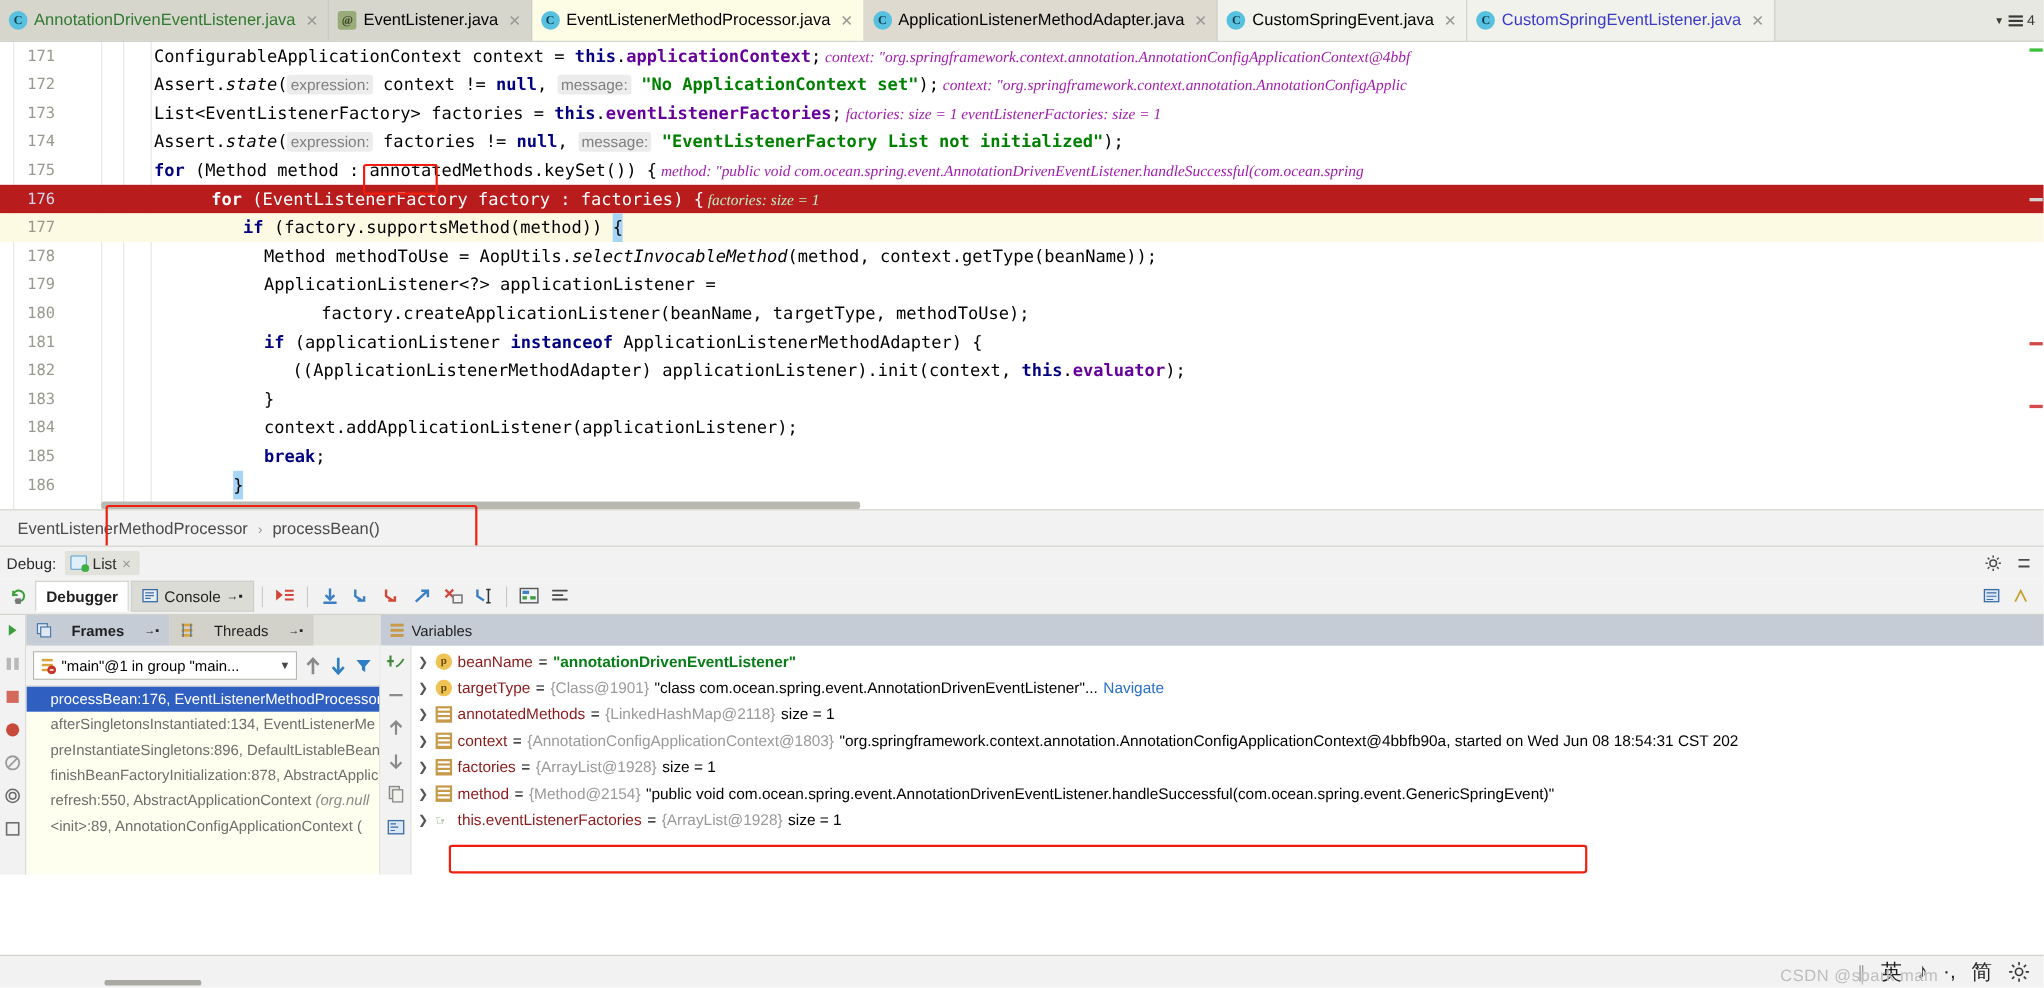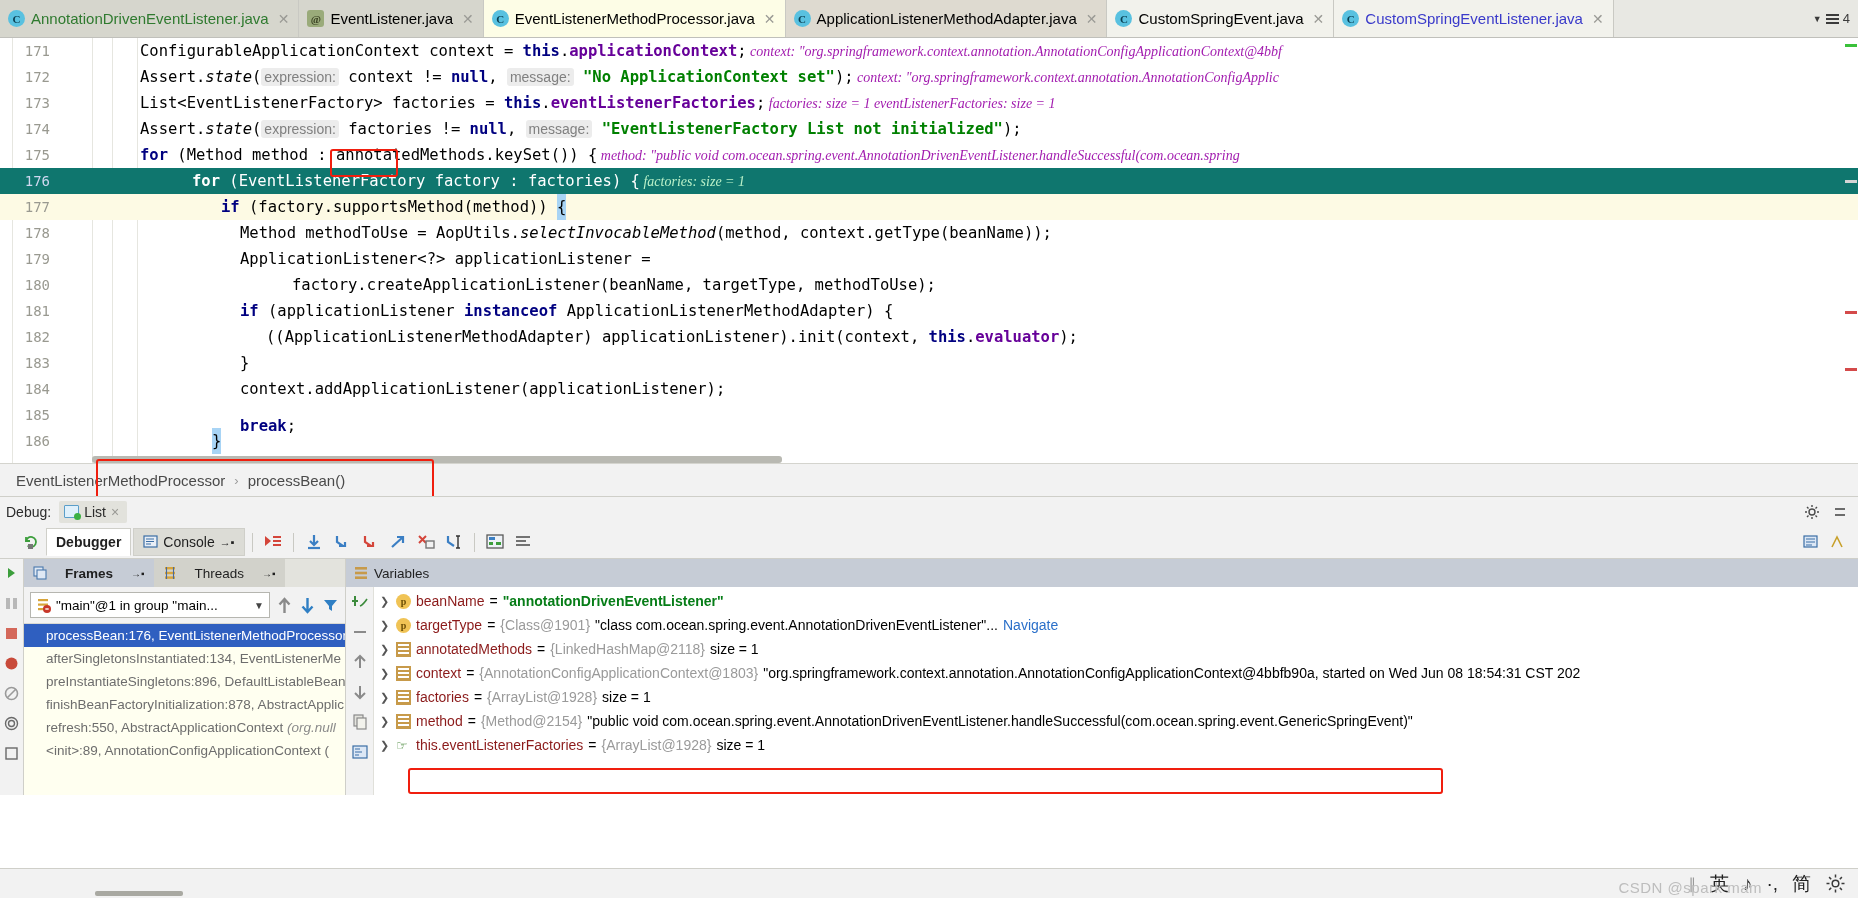--- a/index.html
+++ b/index.html
@@ -52,21 +52,21 @@
   .editor {
     position: relative; height: 425px; background: #ffffff;
     overflow: hidden;
     font-family: "DejaVu Sans Mono", monospace;
     font-size: 15.5px;
   }
   .code-line {
     position: relative; height: 26px; line-height: 26px;
     white-space: nowrap;
   }
-  .code-line.hl-exec { background: #0f766e; }
+  .code-line.hl-exec { background: #b91c1c; }
   .code-line.hl-soft { background: #fdfae4; }
   .gutter-num {
     position: absolute; left: 0; top: 0; width: 56px;
     text-align: right; padding-right: 6px;
     color: #999990; font-size: 14px;
   }
   .hl-exec .gutter-num { color: #cfd8f0; }
   .code-text { position: absolute; left: 140px; top: 0; }
   .hl-exec .code-text, .hl-exec .code-text * { color: #ffffff !important; }
 
@@ -137,21 +137,21 @@
     content:''; position:absolute; right:-3px; bottom:-3px;
     width:7px; height:7px; border-radius:50%; background:#3cb043;
   }
   .head-right { margin-left: auto; display: flex; gap: 12px; padding-right: 10px; }
 
   
   .debug-toolbar {
     height: 33px; background: #f2f2f2;
     border-bottom: 1px solid #cfcfc9;
     display: flex; align-items: center; gap: 2px;
-    padding-left: 18px; position: relative;
+    padding-left: 4px; position: relative;
   }
   .dbg-tab {
     font-size: 14px; padding: 5px 9px; display: flex; align-items: center; gap: 5px;
     color: #1f1f1f;
   }
   .dbg-tab.sel { background: #ffffff; border: 1px solid #cfcfc9; border-bottom-color: #fff; font-weight: bold;}
   .dbg-tab.off { background: #dcdcd6; border: 1px solid #cfcfc9; }
   .tb-sep { width: 1px; height: 19px; background: #c9c9c3; margin: 0 5px; }
   .tb-btn { width: 26px; height: 24px; display:flex; align-items:center; justify-content:center; }
   .toolbar-right { margin-left: auto; display: flex; gap: 10px; padding-right: 12px; }
@@ -355,21 +355,21 @@
         <div class="code-line">
           <span class="gutter-num">183</span>
           <span class="code-text" style="left: 240px;"><span class="plain">}</span></span>
         </div>
         <div class="code-line">
           <span class="gutter-num">184</span>
           <span class="code-text" style="left: 240px;"><span class="plain">context.addApplicationListener(applicationListener);</span></span>
         </div>
         <div class="code-line">
           <span class="gutter-num">185</span>
-          <span class="code-text" style="left: 240px; margin-top: 11px;"><span class="kw">break</span><span class="plain">;</span></span>
+          <span class="code-text" style="left: 240px;"><span class="kw">break</span><span class="plain">;</span></span>
         </div>
         <div class="code-line">
           <span class="gutter-num">186</span>
           <span class="code-text" style="left: 212px;"><span class="caret-blk">}</span></span>
         </div>
       </div>
 
     <div class="red-box" style="left:330px; top:111px; width:68px; height:28px;"></div>
 
     <div class="ed-hscroll"></div>

